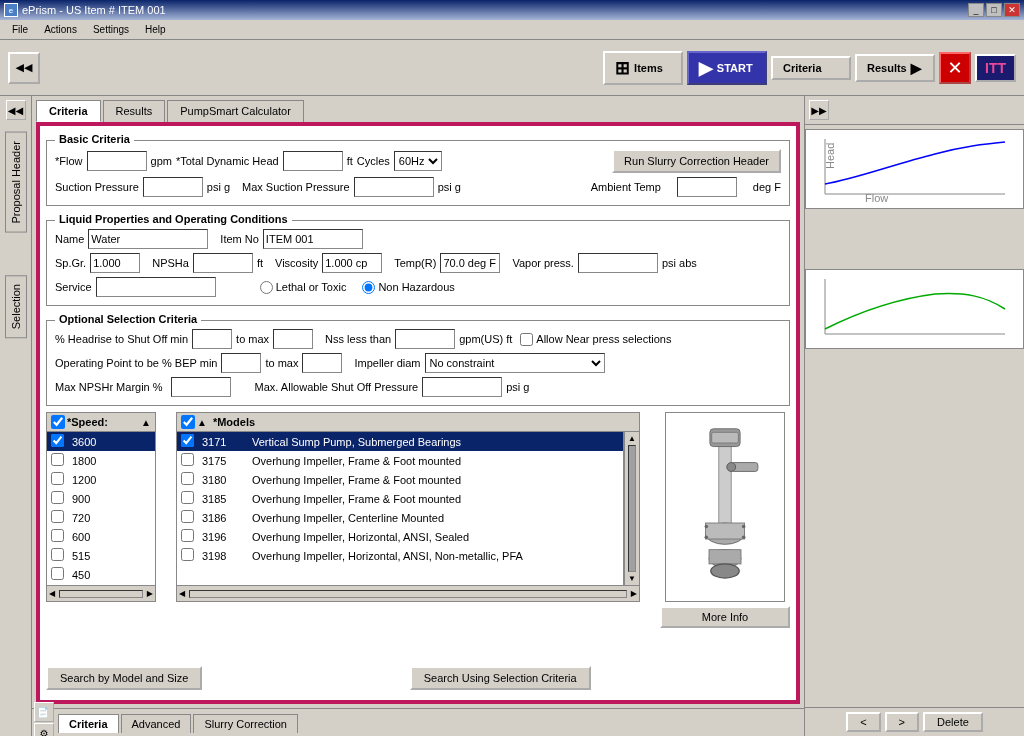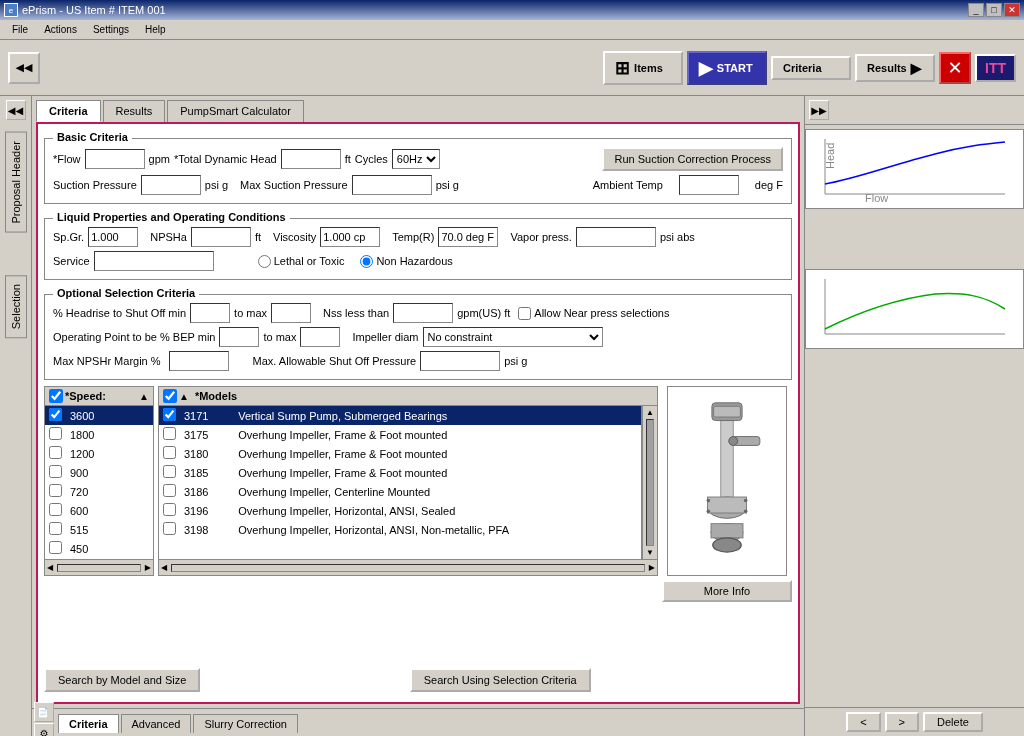--- a/index.html
+++ b/index.html
@@ -117,21 +117,21 @@
     .tab.active {
       background: #fff;
       border-bottom: 1px solid #fff;
       font-weight: bold;
     }
 
     
     .panel-content {
       background: white;
       flex: 1;
-      border: 2px solid #be185d;
+      border: 4px solid #be185d;
       margin: 0 4px 4px;
       padding: 6px;
       overflow: auto;
       display: flex;
       flex-direction: column;
       gap: 6px;
     }
 
     
     .section-group {
@@ -187,21 +187,21 @@
       margin-left: auto;
     }
     .radio-label { display: flex; align-items: center; gap: 3px; font-size: 11px; }
 
     
     .opt-row { display: flex; align-items: center; gap: 4px; margin-top: 4px; }
 
     
     .tables-area {
       display: flex;
-      gap: 4px;
+      gap: 20px;
       flex: 1;
       min-height: 180px;
     }
     .speed-table { width: 110px; }
     .model-table { flex: 1; }
 
     .table-header {
       display: flex;
       align-items: center;
       gap: 2px;
@@ -437,21 +437,21 @@
           <span class="form-label">gpm</span>
           <span class="form-label">*Total Dynamic Head</span>
           <input class="form-input w60" type="text" value="" style="">
           <span class="form-label">ft</span>
           <span class="form-label">Cycles</span>
           <select class="form-select">
             <option>60Hz</option>
             <option>50Hz</option>
           </select>
           <div style="margin-left:auto;">
-            <button class="slurry-btn">Run Suction Correction Process</button>
+            <button class="slurry-btn">Run Slurry Correction Header</button>
           </div>
         </div>
 
         <div class="form-row">
           <span class="form-label">Suction Pressure</span>
           <input class="form-input w60" type="text" value="" style="">
           <span class="form-label">psi g</span>
           <span class="form-label separator">Max Suction Pressure</span>
           <input class="form-input w80" type="text" value="" style="">
           <span class="form-label">psi g</span>
@@ -459,20 +459,26 @@
             <span class="form-label">Ambient Temp</span>
             <input class="form-input w60" type="text" value="" style="">
             <span class="form-label">deg F</span>
           </div>
         </div>
       </div>
 
       <div class="section-group">
         <span class="section-label">Liquid Properties and Operating Conditions</span>
 
+        <div class="form-row">
+          <span class="form-label">Name</span>
+          <input class="form-input w120" type="text" value="Water" style="">
+          <span class="form-label separator">Item No</span>
+          <input class="form-input w100" type="text" value="ITEM 001" style="">
+        </div>
 
         <div class="form-row">
           <span class="form-label">Sp.Gr.</span>
           <input class="form-input w50" type="text" value="1.000" style="width: 50px;">
           <span class="form-label separator">NPSHa</span>
           <input class="form-input w60" type="text" value="" style="">
           <span class="form-label">ft</span>
           <span class="form-label separator">Viscosity</span>
           <input class="form-input w60" type="text" value="1.000 cp" style="">
           <span class="form-label separator">Temp(R)</span>

